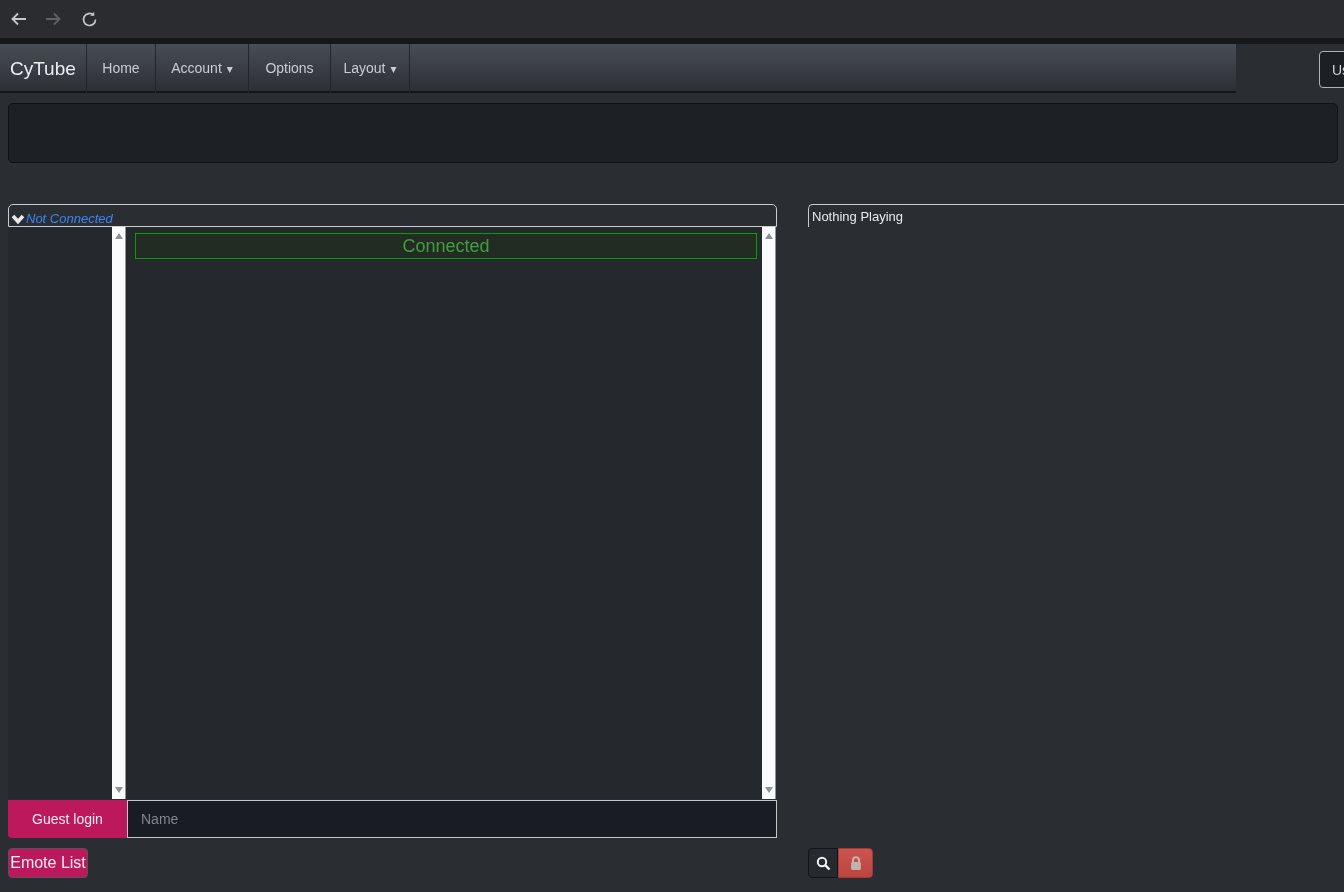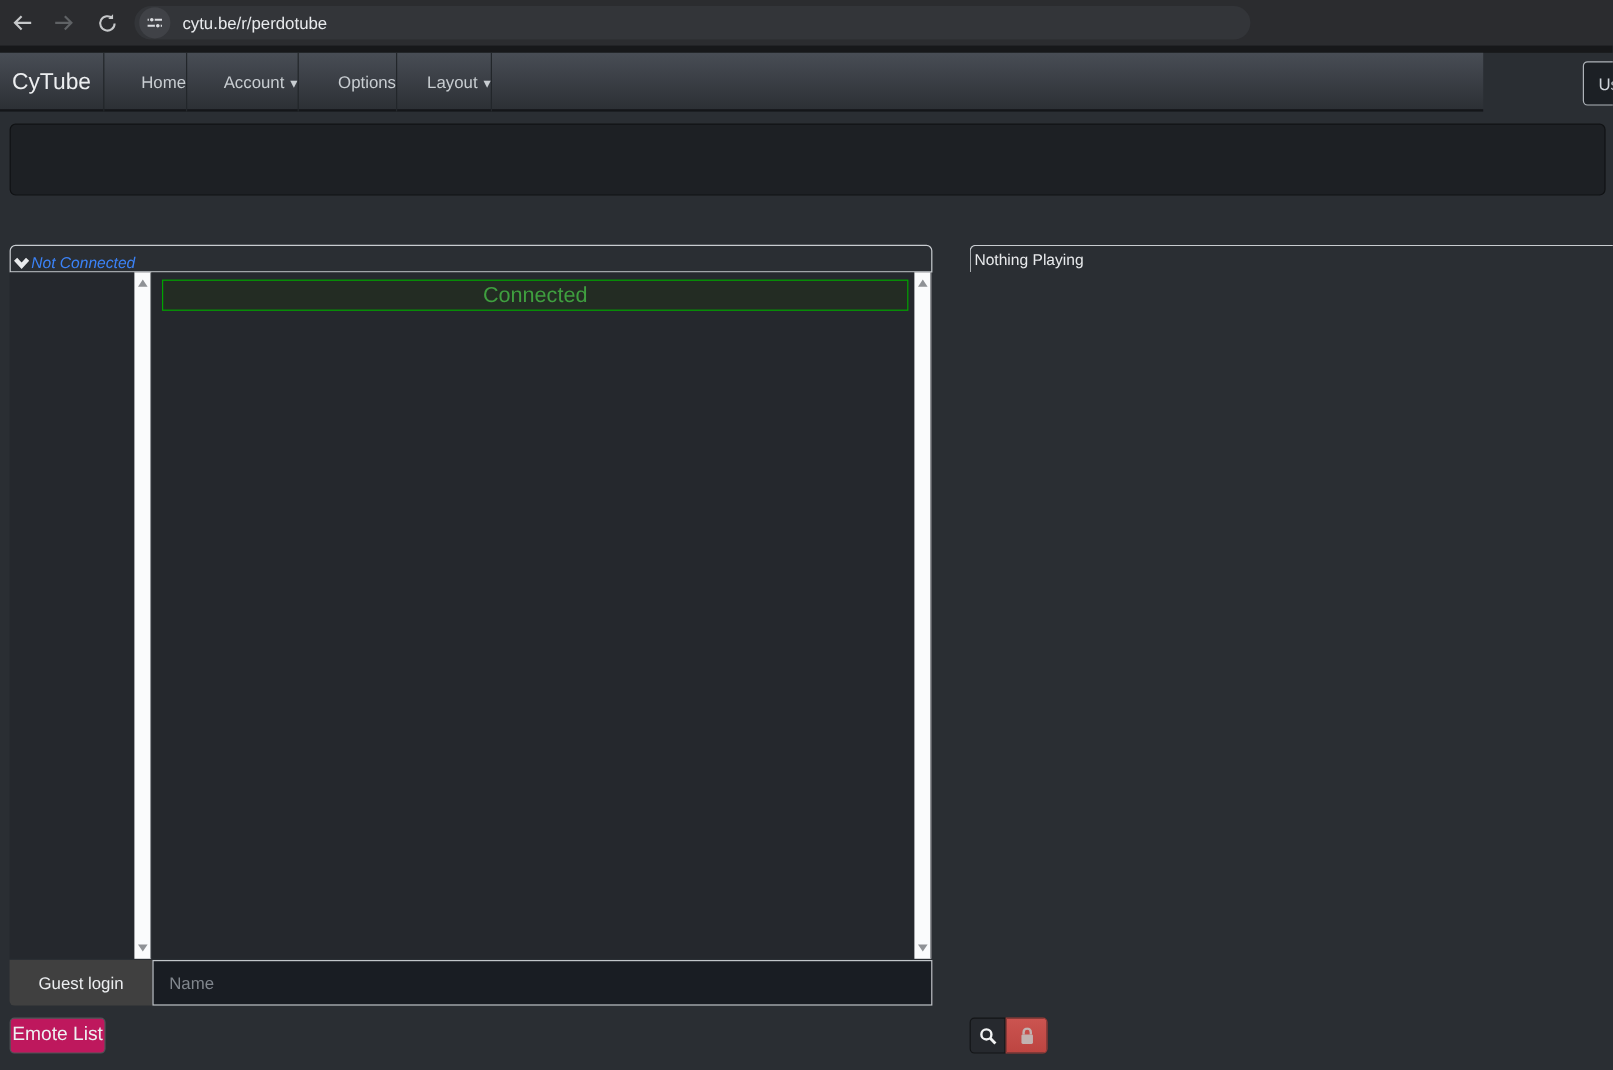--- a/index.html
+++ b/index.html
@@ -43,21 +43,21 @@
     position:absolute; left:0; top:44px; width:1236px; height:49px;
     background:linear-gradient(#484d55, #2c3035);
     border-bottom:2px solid #141619;
   }
   .brand {
     position:absolute; left:10px; top:0; height:49px; line-height:49px;
     font-size:19px; color:#eceef0; white-space:nowrap;
   }
   .nav-item {
     position:absolute; top:0; height:49px; line-height:49px;
-    text-align:right; font-size:14px; color:#c8cdd1;
+    text-align:center; font-size:14px; color:#c8cdd1;
     border-left:1px solid #22262a; cursor:pointer;
   }
   .nav-item.last { border-right:1px solid #22262a; }
   .caret-down::after {
     content:"▾"; font-size:12px; margin-left:5px; color:#c8cdd1;
   }
   .username-input {
     position:absolute; left:1319px; top:7px; width:170px; height:37px;
     background:#1c2025; border:1px solid #aeb3b9; border-radius:4px;
     color:#ced3d9; font-size:14px; padding:0 12px;
@@ -101,21 +101,21 @@
     width:0; height:0; border-left:4px solid transparent;
     border-right:4px solid transparent; border-top:6px solid #8f9296;
   }
   .connected-box {
     position:absolute; left:135px; top:233px; width:622px; height:26px;
     border:1px solid #00a400; background:#232c23;
     text-align:center; line-height:24px; font-size:18px; color:#3f9f3f;
   }
   .guest-addon {
     position:absolute; left:8px; top:800px; width:119px; height:38px;
-    background:#404040; border-radius:0 0 0 4px;
+    background:#be185d; border-radius:0 0 0 4px;
     text-align:center; line-height:38px; font-size:14px; color:#eceef0;
     cursor:pointer;
   }
   .name-input {
     position:absolute; left:127px; top:800px; width:650px; height:38px;
     background:#191d23; border:1px solid #c2c6ca;
     color:#3b82f6; font-size:14px; padding:0 13px;
     font-family:"Liberation Sans", sans-serif;
   }
   .name-input::placeholder { color:#80868d; opacity:1; }
@@ -158,31 +158,20 @@
     <svg width="18" height="18" viewBox="0 0 18 18">
       <path d="M2 9 H15 M10 3.5 L15.5 9 L10 14.5" stroke="#5f6265" stroke-width="1.8" fill="none"></path>
     </svg>
   </div>
   <div class="nav-arrow" style="left:74px;">
     <svg width="17" height="17" viewBox="0 0 17 17">
       <path d="M14.5 8.5 a6 6 0 1 1 -1.8 -4.3" stroke="#c6c8ca" stroke-width="1.7" fill="none"></path>
       <path d="M13.2 0.8 L13.2 4.8 L9.2 4.8" fill="#c6c8ca"></path>
     </svg>
   </div>
-  <div class="url-pill">
-    <div class="site-info-circle">
-      <svg width="14" height="14" viewBox="0 0 14 14">
-        <path d="M1 4.5 H13" stroke="#dadce0" stroke-width="1.6"></path>
-        <circle cx="4.5" cy="4.5" r="2" fill="#dadce0" stroke="#404247" stroke-width="1"></circle>
-        <path d="M1 9.5 H13" stroke="#dadce0" stroke-width="1.6"></path>
-        <circle cx="9.5" cy="9.5" r="2" fill="#dadce0" stroke="#404247" stroke-width="1"></circle>
-      </svg>
-    </div>
-    <span class="url-text">cytu.be/r/perdotube</span>
-  </div>
 </div>
 <div class="chrome-divider"></div>
 
 <div class="navbar">
   <span class="brand">CyTube</span>
   <div class="nav-item" style="left:86px; width:69px;">
     <span>Home</span>
   </div>
   <div class="nav-item" style="left:155px; width:93px;">
     <span class="caret-down">Account</span>

